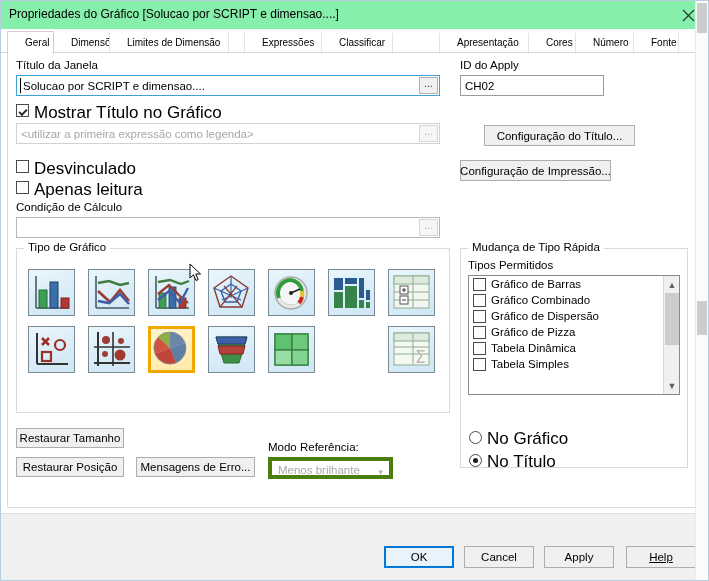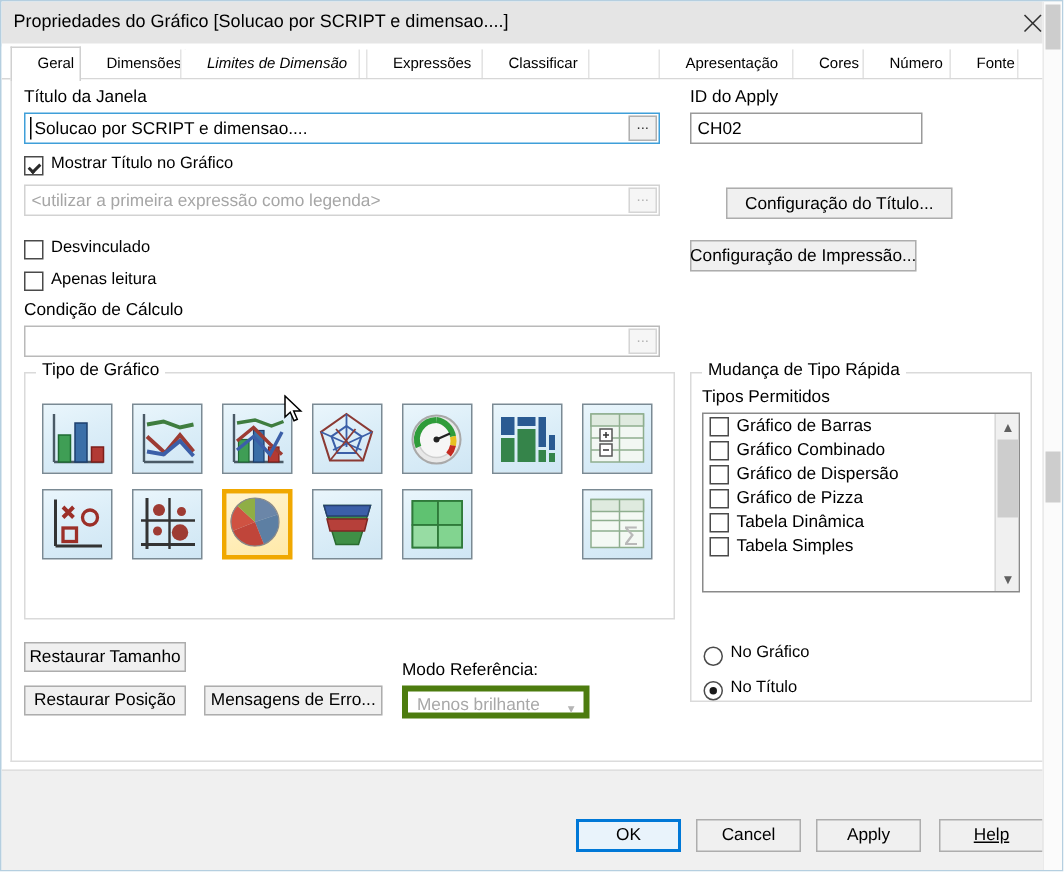--- a/index.html
+++ b/index.html
@@ -20,21 +20,21 @@
     border: 1px solid #b5cfe0;
     box-sizing: border-box;
     overflow: hidden;
   }
 
   
   .titlebar {
     position: absolute;
     left: 0; top: 0;
     width: 709px; height: 28px;
-    background: #e5e5e5;
+    background: #86efac;
     box-sizing: border-box;
   }
   .titlebar-text {
     position: absolute;
     left: 8px; top: 6px;
     font-size: 12px;
     color: #000000;
     white-space: nowrap;
   }
   .close-btn {
@@ -156,21 +156,21 @@
     content: "";
     position: absolute;
     left: 2px; top: 4px;
     width: 6px; height: 3px;
     border-left: 2px solid #2a2a2a;
     border-bottom: 2px solid #2a2a2a;
     transform: rotate(-45deg);
   }
   .chk-lbl {
     position: absolute;
-    font-size: 11px;
+    font-size: 17px;
     white-space: nowrap;
     cursor: default;
   }
   .radio {
     position: absolute;
     width: 13px; height: 13px;
     border-radius: 50%;
     box-sizing: border-box;
     border: 1px solid #4a4a4a;
     background: #ffffff;
@@ -334,21 +334,21 @@
       <svg width="13" height="13" viewBox="0 0 13 13">
         <line x1="1" y1="1" x2="12" y2="12" stroke="#303030" stroke-width="1.1"></line>
         <line x1="12" y1="1" x2="1" y2="12" stroke="#303030" stroke-width="1.1"></line>
       </svg>
     </div>
   </div>
 
   <div class="tabstrip" id="tabstrip">
       <div class="tab active" style="left: 6px; width: 47px;"><span>Geral</span></div>
       <div class="tab" style="left: 52px; width: 71px;"><span>Dimensões</span></div>
-      <div class="tab" style="left: 119px; width: 120px; font-style: italic;"><span>Limites de Dimensão</span></div>
+      <div class="tab" style="left: 108px; width: 120px;"><span>Limites de Dimensão</span></div>
       <div class="tab" style="left: 243px; width: 78px;"><span>Expressões</span></div>
       <div class="tab" style="left: 320px; width: 72px;"><span>Classificar</span></div>
       <div class="tab" style="left: 391px; width: 48px; margin-top: 44px;"><span>Estilo</span></div>
       <div class="tab" style="left: 438px; width: 90px;"><span>Apresentação</span></div>
       <div class="tab" style="left: 527px; width: 48px;"><span>Cores</span></div>
       <div class="tab" style="left: 574px; width: 59px;"><span>Número</span></div>
       <div class="tab" style="left: 632px; width: 46px;"><span>Fonte</span></div>
       <div class="tab" style="left: 677px; width: 52px;"><span>Layout</span></div>
     </div>
 
@@ -530,21 +530,21 @@
 
     <div class="lbl" style="left:260px; top:388px;">Modo Referência:</div>
     <div class="combo" style="left:260px; top:404px; width:125px; height:22px;">
       <span>Menos brilhante</span>
       <span class="combo-arrow">▾</span>
     </div>
 
     <div class="lbl" style="left:452px; top:6px;">
       <span>ID do Apply</span>
     </div>
-    <div class="tbox" style="left:452px; top:22px; width:155px; height:21px; border-color:#9a9a9a;">
+    <div class="tbox" style="left:452px; top:22px; width:144px; height:21px; border-color:#9a9a9a;">
       <span>CH02</span>
     </div>
 
     <div class="btn" style="left:452px; top:72px; width:151px; height:21px;margin-left:24px;">Configuração do Título...</div>
     <div class="btn" style="left:452px; top:107px; width:151px; height:21px;">Configuração de Impressão...</div>
 
     <div class="grp" style="left:452px; top:195px; width:228px; height:220px;"></div>
     <div class="grp-title" style="left:460px; top:188px;">Mudança de Tipo Rápida</div>
 
     <div class="lbl" style="left:460px; top:206px;">Tipos Permitidos</div>

